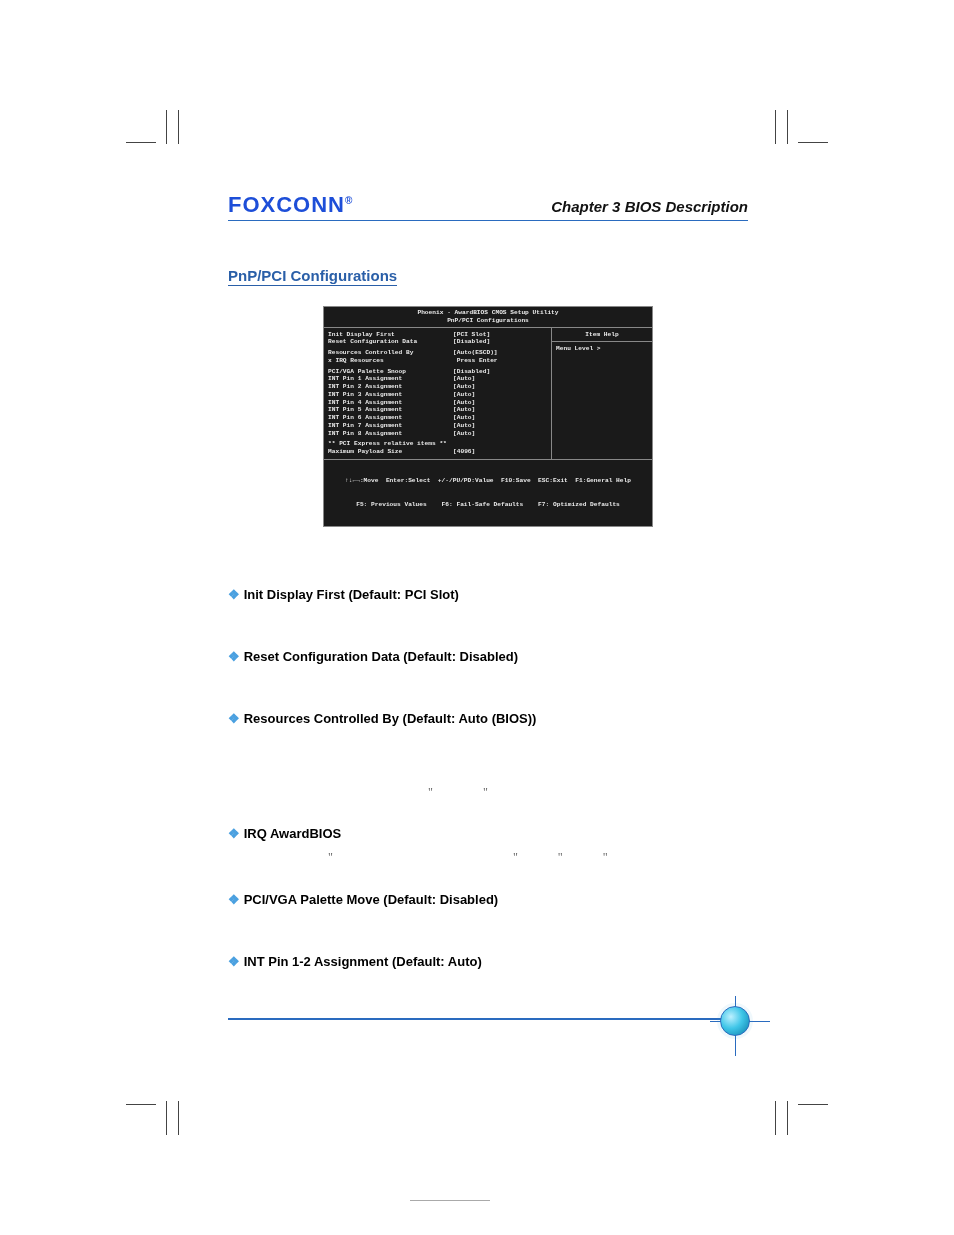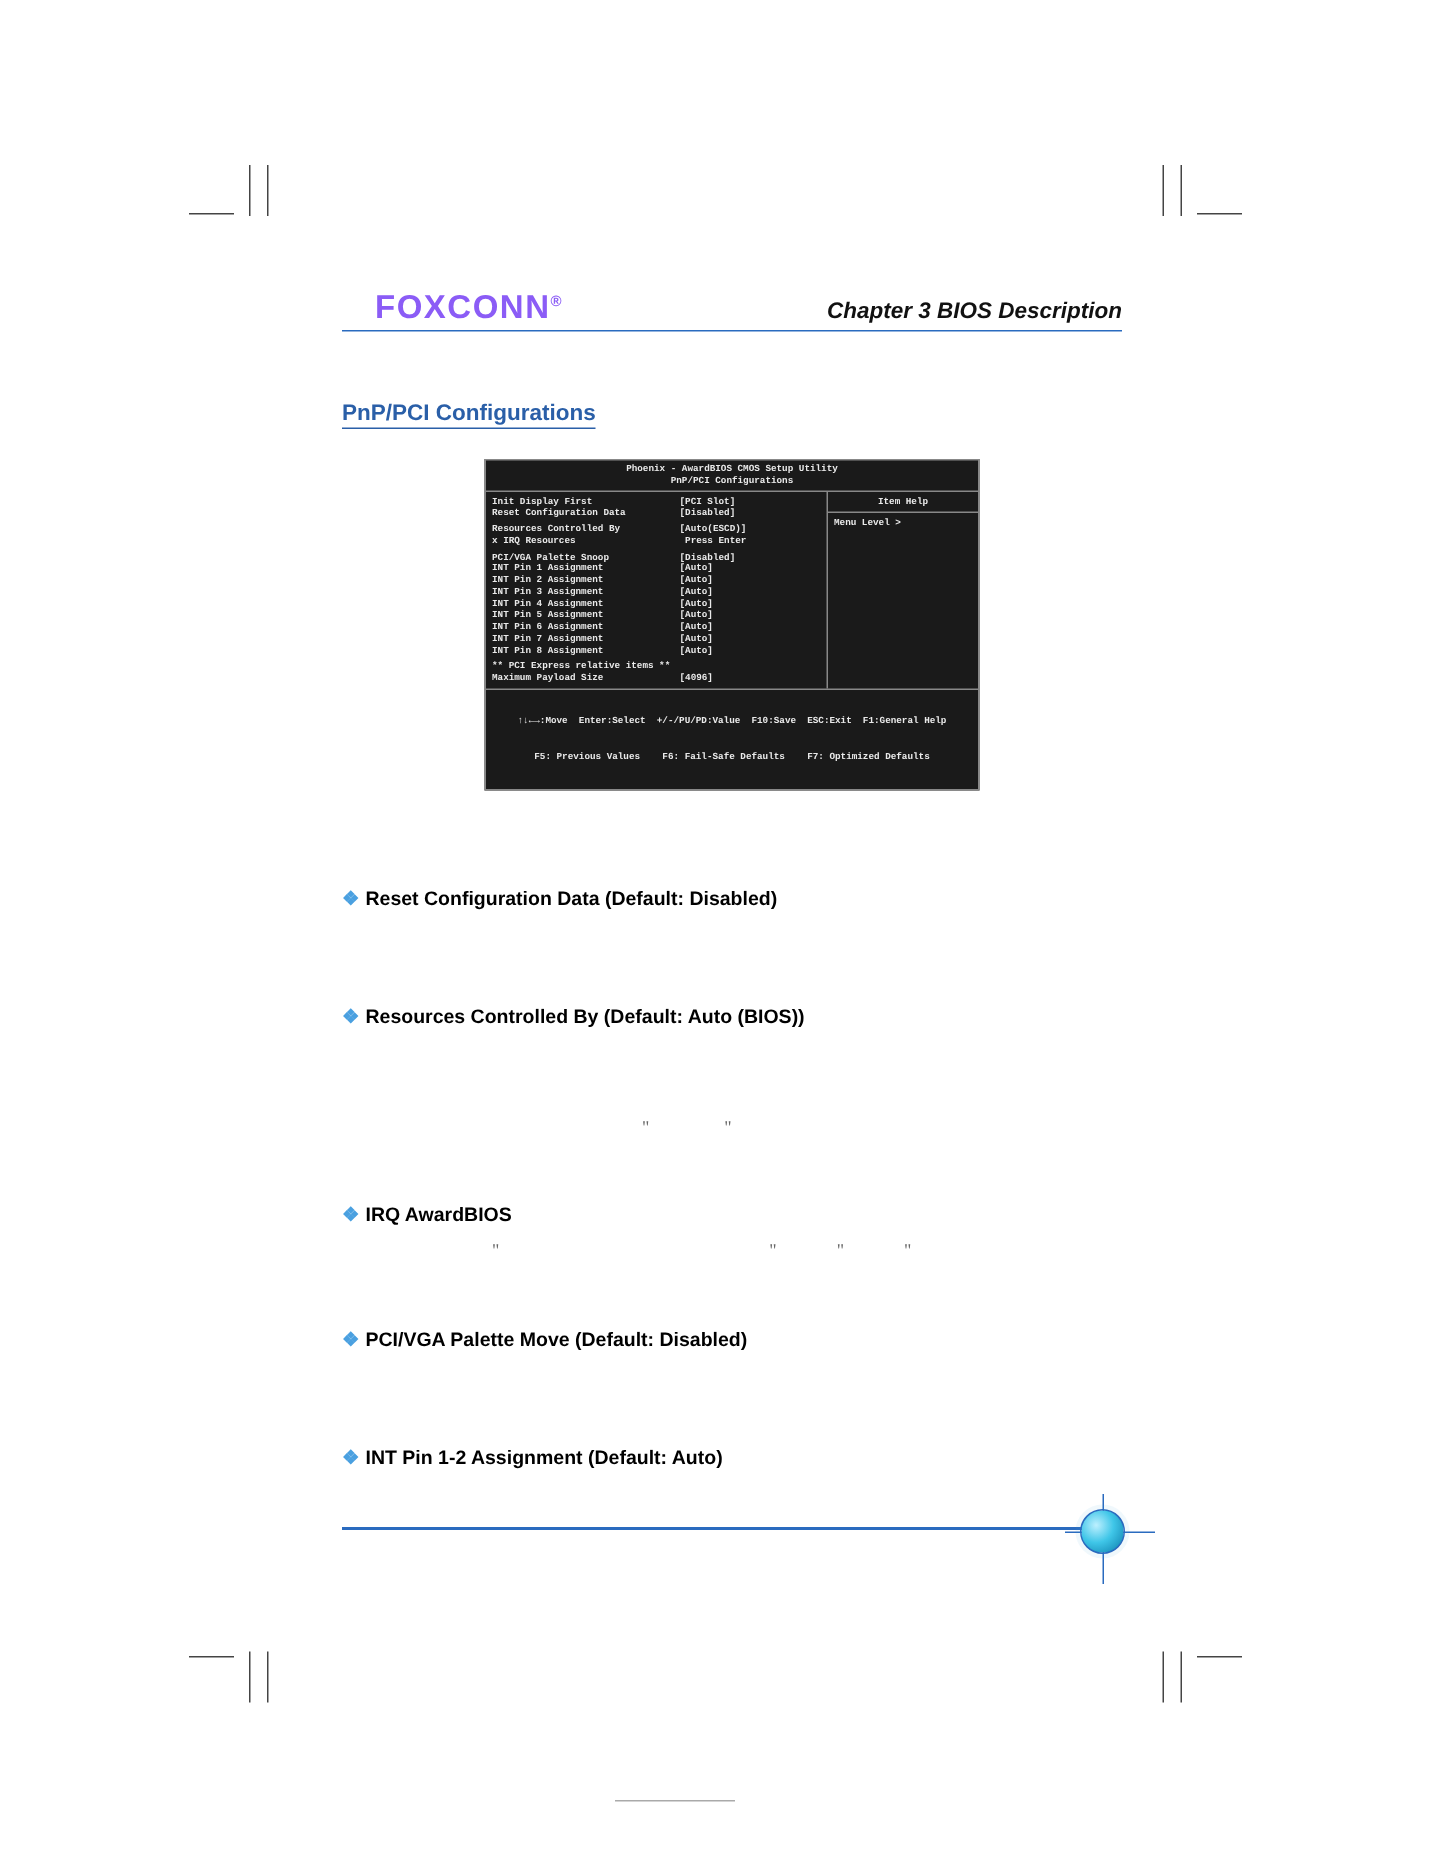--- a/index.html
+++ b/index.html
@@ -37,23 +37,22 @@
     align-items: baseline;
     border-bottom: 1.5px solid #2a6bbf;
     padding-bottom: 2px;
   }
   .brand {
     font-family: "Arial Black", Arial, sans-serif;
     font-weight: 900;
     font-size: 22px;
     letter-spacing: 1px;
     text-transform: uppercase;
-    color: #8b5cf6;
+    color: #1d4ed8;
     position: relative;
-    margin-left: 22px;
   }
   .brand sup { font-size: 10px; vertical-align: super; }
   .chapter {
     font-style: italic;
     font-weight: bold;
     font-size: 15px;
     color: #111;
   }
   .section-title {
     margin-top: 46px;
@@ -80,21 +79,21 @@
   .bios-left { flex: 1; padding: 3px 4px; border-right: 1px solid #888; }
   .bios-right { width: 100px; padding: 3px 4px; }
   .bios-right-title { text-align: center; border-bottom: 1px solid #888; margin: -3px -4px 3px; padding: 3px 0; font-weight: bold;}
   .bios-row { display: flex; white-space: pre; font-weight: bold;}
   .bios-label { width: 125px; }
   .bios-val { }
   .bios-footer { border-top: 1px solid #888; padding: 2px 4px; font-weight: bold; white-space: pre; text-align: center;}
   .bios-sep { margin-top: 3px; }
 
   .item {
-    margin-top: 40px;
+    margin-top: 23px;
     font-size: 13px;
     font-weight: bold;
     color: #000;
   }
   .item.first { margin-top: 60px; }
   .bullet {
     color: #4aa0e0;
     margin-right: 4px;
     font-size: 13px;
   }
@@ -191,20 +190,21 @@
         <div style="font-weight:bold;">Menu Level   &gt;</div>
       </div>
     </div>
     <div class="bios-footer">
       <div>↑↓←→:Move  Enter:Select  +/-/PU/PD:Value  F10:Save  ESC:Exit  F1:General Help</div>
       <div>F5: Previous Values    F6: Fail-Safe Defaults    F7: Optimized Defaults</div>
     </div>
   </div>
 
   <div id="items">
+      <div class="item first"><span class="bullet">❖</span><span>Init  Display First (Default: PCI Slot)</span></div>
       <div class="item-body"></div>
       <div class="item"><span class="bullet">❖</span><span>Reset Configuration Data (Default: Disabled)</span></div>
       <div class="item-body"></div>
       <div class="item"><span class="bullet">❖</span><span>Resources Controlled By (Default: Auto (BIOS))</span></div>
       <div class="item-body"><div style="height:50px"></div><span style="margin-left:200px" class="q">"</span><span style="margin-left:50px" class="q">"</span></div>
       <div class="item"><span class="bullet">❖</span><span>IRQ AwardBIOS</span></div>
       <div class="item-body"><span style="margin-left:100px" class="q">"</span><span style="margin-left:180px" class="q">"</span><span style="margin-left:40px" class="q">"</span><span style="margin-left:40px" class="q">"</span></div>
       <div class="item"><span class="bullet">❖</span><span>PCI/VGA Palette Move (Default: Disabled)</span></div>
       <div class="item-body"></div>
       <div class="item"><span class="bullet">❖</span><span>INT Pin 1-2 Assignment (Default: Auto)</span></div>

